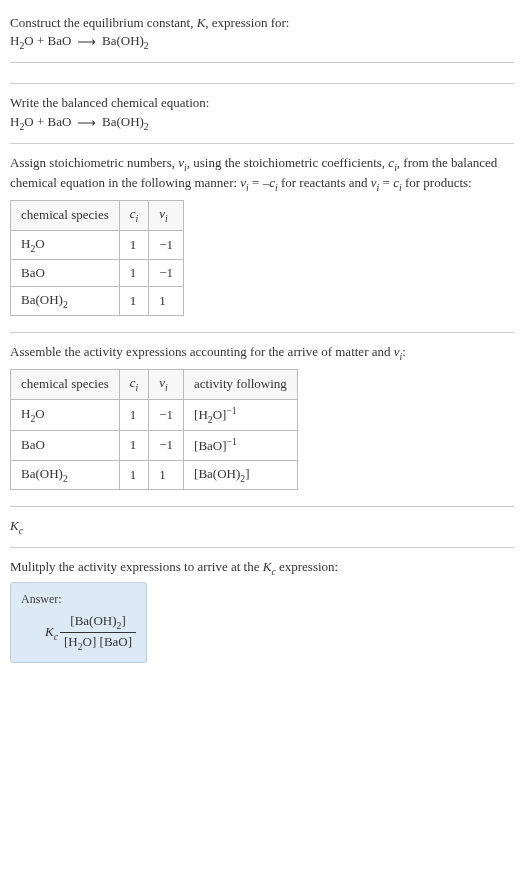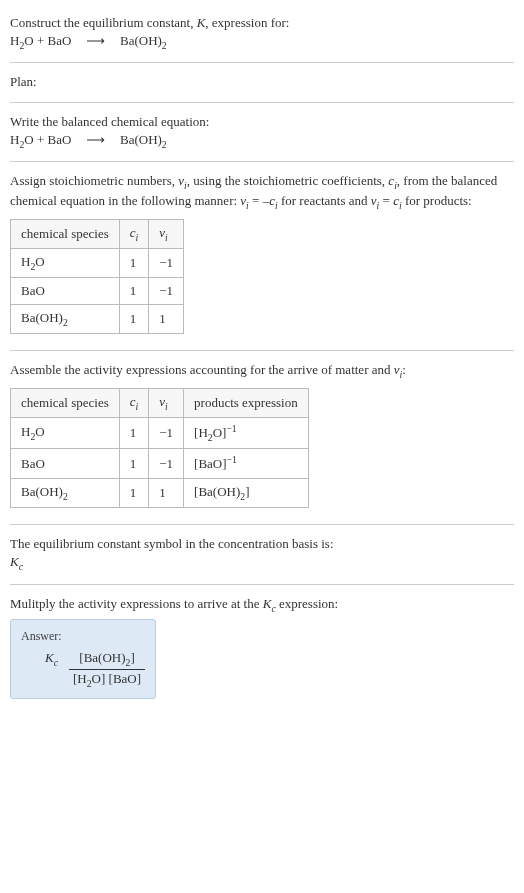--- a/index.html
+++ b/index.html
@@ -51,21 +51,21 @@
       color: #404040;
       margin-bottom: 4px;
     }
     .frac {
       display: inline-block;
       vertical-align: middle;
       text-align: center;
     }
     .frac .num { display: block; border-bottom: 1px solid #333; padding: 0 4px; }
     .frac .den { display: block; padding: 0 4px; }
-    .eq-line { display: flex; flex-wrap: wrap; gap: 11px; }
+    .eq-line { display: flex; align-items: center; flex-wrap: wrap; gap: 2px; }
     .ml { margin-left: 24px; }
     ul.plan { list-style: none; padding-left: 0; }
     ul.plan li::before { content: "• "; }
   </style>
 </head>
 <body>
 
 <div class="section">
   <div>
     <span>Construct the equilibrium constant, </span><span class="italic">K</span><span>, expression for:</span>
@@ -73,21 +73,20 @@
   <div class="eq-line">
     <span><span>H</span><span class="sub">2</span><span>O + BaO</span></span>
     <span class="arrow">⟶</span>
     <span><span>Ba(OH)</span><span class="sub">2</span></span>
   </div>
 </div>
 
 <hr class="divider">
 
 <div class="section">
-  <div>Plan:</div>
 </div>
 
 <hr class="divider">
 
 <div class="section">
   <div>Write the balanced chemical equation:</div>
   <div class="eq-line">
     <span><span>H</span><span class="sub">2</span><span>O + BaO</span></span>
     <span class="arrow">⟶</span>
     <span><span>Ba(OH)</span><span class="sub">2</span></span>
@@ -131,21 +130,21 @@
 <div class="section">
   <div>
     <span>Assemble the activity expressions accounting for the arrive of matter and </span><span class="italic">ν</span><span class="sub italic">i</span><span>:</span>
   </div>
   <table class="data">
     <tbody>
         <tr>
       <th>chemical species</th>
       <th><span class="italic">c</span><span class="sub italic">i</span></th>
       <th><span class="italic">ν</span><span class="sub italic">i</span></th>
-      <th>products expression</th>
+      <th>activity following</th>
     </tr>
     <tr>
       <td><span>H</span><span class="sub">2</span><span>O</span></td>
       <td>1</td>
       <td>−1</td>
       <td><span>[H</span><span class="sub">2</span><span>O]</span><span class="sup">−1</span></td>
     </tr>
     <tr>
       <td><span>BaO</span></td>
       <td>1</td>
@@ -158,21 +157,20 @@
       <td>1</td>
       <td><span>[Ba(OH)</span><span class="sub">2</span><span>]</span></td>
     </tr>
   </tbody>
     </table>
 </div>
 
 <hr class="divider">
 
 <div class="section">
-  <div>The equilibrium constant symbol in the concentration basis is:</div>
   <div><span class="italic">K</span><span class="sub italic">c</span></div>
 </div>
 
 <hr class="divider">
 
 <div class="section">
   <div>
     <span>Mulitply the activity expressions to arrive at the </span><span class="italic">K</span><span class="sub italic">c</span><span> expression:</span>
   </div>
 

